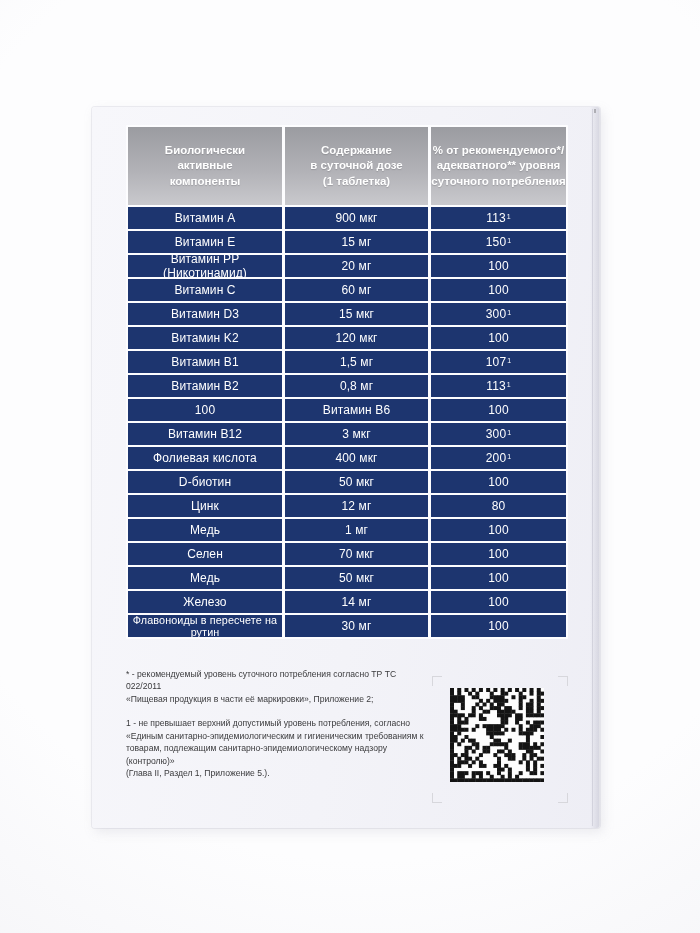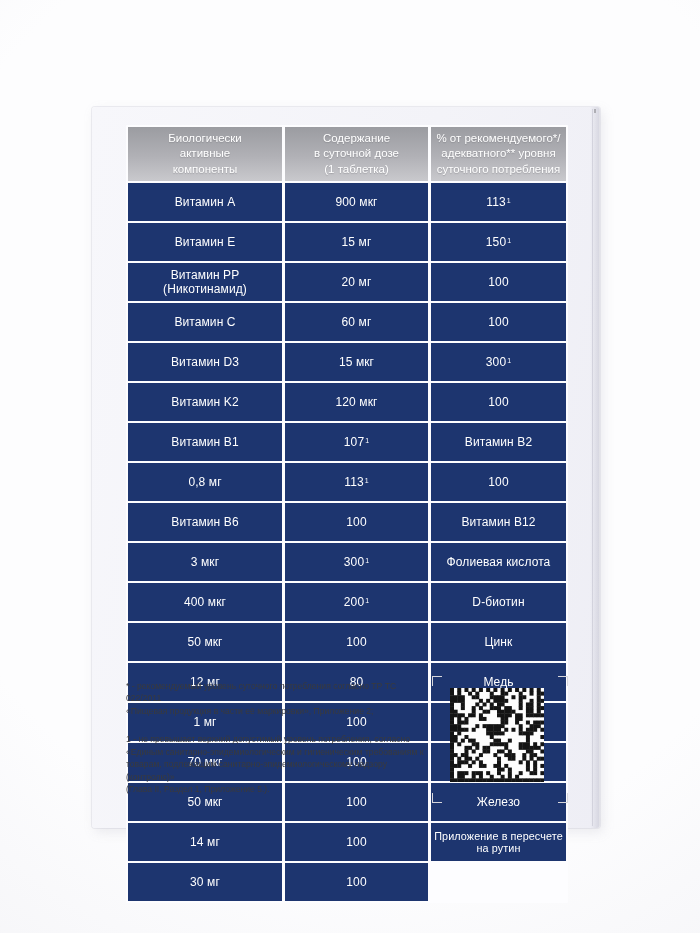--- a/index.html
+++ b/index.html
@@ -23,34 +23,34 @@
     position:absolute;top:2px;right:7px;bottom:2px;width:1px;
     background:rgba(185,185,198,.45);
   }
   .ptable{
     position:absolute;left:34px;top:18px;width:438px;
     display:grid;grid-template-columns:154px 143px 135px;gap:2px 3px;
     background:#fdfdff;padding:2px;border-radius:1px;
   }
   .cell{display:flex;align-items:center;justify-content:center;text-align:center;}
   .cell.head{
-    height:54px;
+    height:78px;
     background:linear-gradient(180deg,#9b9ca1 0%,#b1b1b6 55%,#c9c9cd 100%);
-    color:#fff;font-weight:normal;font-size:11.5px;line-height:1.32;
+    color:#fff;font-weight:bold;font-size:11.5px;line-height:1.32;
     white-space:pre-line;text-shadow:0 1px 1px rgba(90,90,95,.3);
   }
   .cell.body{
-    height:38px;background:#1d356f;color:#fff;font-size:12px;letter-spacing:.1px;
+    height:22px;background:#1d356f;color:#fff;font-size:12px;letter-spacing:.1px;
   }
   .cell.body sup{font-size:7px;line-height:0;margin-left:1px;position:relative;top:-1px;}
   .footnotes{
     position:absolute;left:34px;top:557px;width:304px;
     color:#3a3a3c;font-size:8.6px;line-height:1.45;
   }
-  .footnotes p{margin:16px 0 12px;white-space:pre-line;}
+  .footnotes p{margin:4px 0 12px;white-space:pre-line;}
   .dm-wrap{position:absolute;left:358px;top:581px;width:94px;height:94px;}
   .dm-wrap svg{display:block;}
   .bracket{position:absolute;width:9px;height:9px;}
   .bracket.tl{left:340px;top:569px;border-left:1px solid #d7d7dc;border-top:1px solid #d7d7dc;}
   .bracket.tr{left:466px;top:569px;border-right:1px solid #d7d7dc;border-top:1px solid #d7d7dc;}
   .bracket.bl{left:340px;top:686px;border-left:1px solid #d7d7dc;border-bottom:1px solid #d7d7dc;}
   .bracket.br{left:466px;top:686px;border-right:1px solid #d7d7dc;border-bottom:1px solid #d7d7dc;}
   .speck{position:absolute;left:502px;top:2px;width:2px;height:4px;background:#8a8a90;opacity:.6;}
 </style>
 </head>
@@ -98,20 +98,21 @@
       <div class="cell body">
         <span>300</span>
         <sup>1</sup>
       </div>
       <div class="cell body">Витамин K2</div>
       <div class="cell body">120 мкг</div>
       <div class="cell body">
         <span>100</span>
       </div>
       <div class="cell body">Витамин B1</div>
+      <div class="cell body">1,5 мг</div>
       <div class="cell body">
         <span>107</span>
         <sup>1</sup>
       </div>
       <div class="cell body">Витамин B2</div>
       <div class="cell body">0,8 мг</div>
       <div class="cell body">
         <span>113</span>
         <sup>1</sup>
       </div>
@@ -157,21 +158,21 @@
       <div class="cell body">Медь</div>
       <div class="cell body">50 мкг</div>
       <div class="cell body">
         <span>100</span>
       </div>
       <div class="cell body">Железо</div>
       <div class="cell body">14 мг</div>
       <div class="cell body">
         <span>100</span>
       </div>
-      <div class="cell body" style="font-size: 10.8px;">Приложение в пересчете на рутин</div>
+      <div class="cell body" style="font-size: 10.8px;">Флавоноиды в пересчете на рутин</div>
       <div class="cell body">30 мг</div>
       <div class="cell body">
         <span>100</span>
       </div>
     </div>
 
   <div class="footnotes">
     <p>* - рекомендуемый уровень суточного потребления согласно ТР ТС 022/2011
 «Пищевая продукция в части её маркировки», Приложение 2;</p>
     <p>1 - не превышает верхний допустимый уровень потребления, согласно

